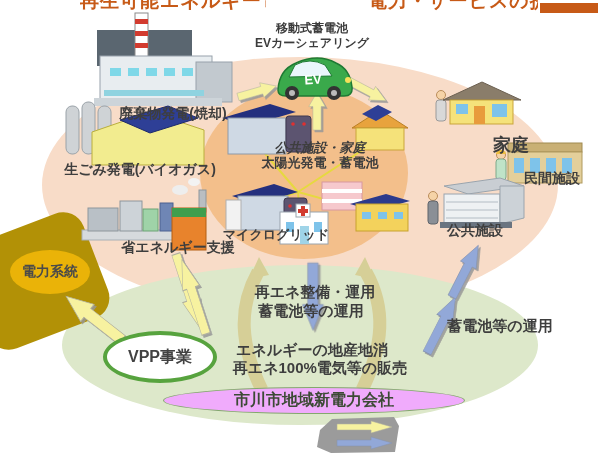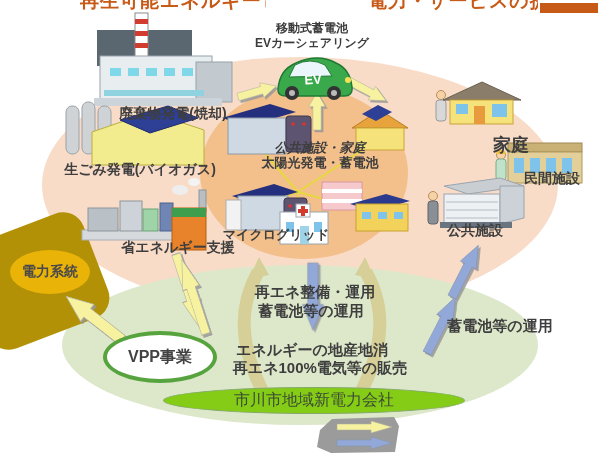--- a/index.html
+++ b/index.html
@@ -13,22 +13,22 @@
                  font-weight:bold;color:#c75a17;letter-spacing:1px;white-space:nowrap;}
   .cap-block{position:absolute;background:#c75a17;}
   .evnote{position:absolute;top:21px;left:312px;transform:translateX(-50%);
           font-size:12px;line-height:15px;color:#3c3c3c;text-align:center;font-weight:600;white-space:nowrap;}
   .evbadge{position:absolute;left:293px;top:72px;width:40px;text-align:center;
            color:#ffffff;font-weight:bold;font-size:13px;transform:rotate(-4deg);}
   .vpp{position:absolute;left:103px;top:331px;width:114px;height:52px;border-radius:50%;
        background:#ffffff;border:4px solid #57a33e;box-sizing:border-box;
        display:flex;align-items:center;justify-content:center;font-size:16px;color:#424242;font-weight:600;}
   .banner{position:absolute;left:163px;top:387px;width:302px;height:27px;border-radius:50%;
-          background:#84cc16;border:1px solid #84a86e;box-sizing:border-box;
-          display:flex;align-items:center;justify-content:center;font-size:16px;color:#3c4a35;font-weight:400;}
+          background:#f0abfc;border:1px solid #84a86e;box-sizing:border-box;
+          display:flex;align-items:center;justify-content:center;font-size:16px;color:#3c4a35;font-weight:700;}
   .gridlbl{position:absolute;left:10px;top:250px;width:80px;height:44px;border-radius:50%;
            background:#eab308;display:flex;align-items:center;justify-content:center;
            font-size:14px;color:#4a4a4a;font-weight:600;}
   svg{position:absolute;left:0;top:0;}
   .shadowed{filter:drop-shadow(2px 2px 0 rgba(150,150,150,0.85));}
 </style>
 </head>
 <body>
 
 <div class="canvas">

